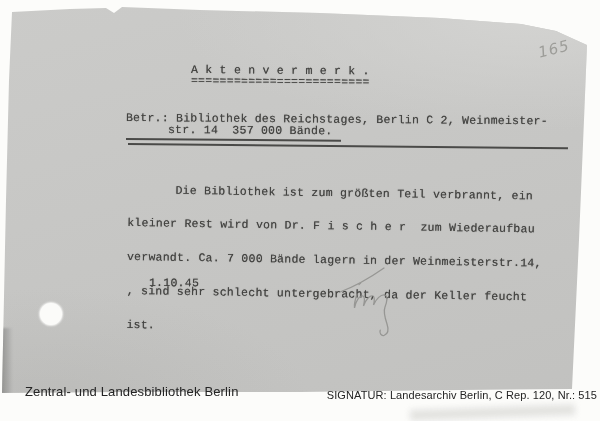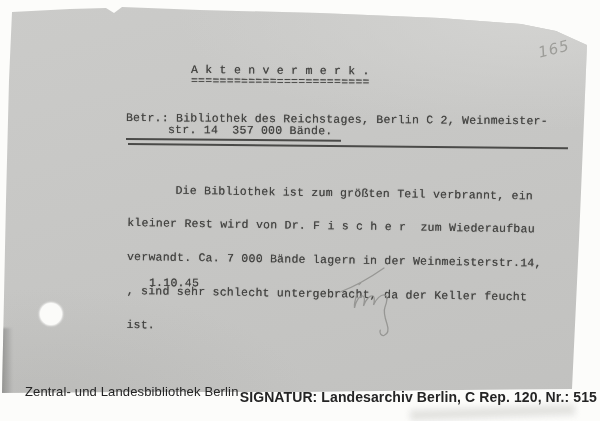--- a/index.html
+++ b/index.html
@@ -45,22 +45,22 @@
       transform:rotate(-14deg);}
   .signature{position:absolute;left:330px;top:262px;}
 
   
   .hole{position:absolute;left:40px;top:303px;width:22px;height:22px;border-radius:50%;
       background:#fbfbf9;box-shadow:0 0 2px 1px rgba(251,251,249,.9);}
 
   
   .footer-left{position:absolute;left:25px;top:388px;font-size:13px;line-height:8.6px;
       color:#242424;letter-spacing:.15px;}
-  .footer-right{position:absolute;right:3px;top:389px;font-size:14px;color:#242424;
-      letter-spacing:.1px;white-space:pre;font-weight:bold;}
+  .footer-right{position:absolute;right:3px;top:389px;font-size:11px;color:#242424;
+      letter-spacing:.1px;white-space:pre;}
   .smudge{position:absolute;left:410px;top:407px;width:165px;height:11px;
       background:rgba(170,170,167,.3);filter:blur(3px);transform:rotate(-2deg);}
 </style>
 </head>
 <body>
 
 <div class="stage">
 
   <div class="paper">
     <div class="corner-shade"></div>

